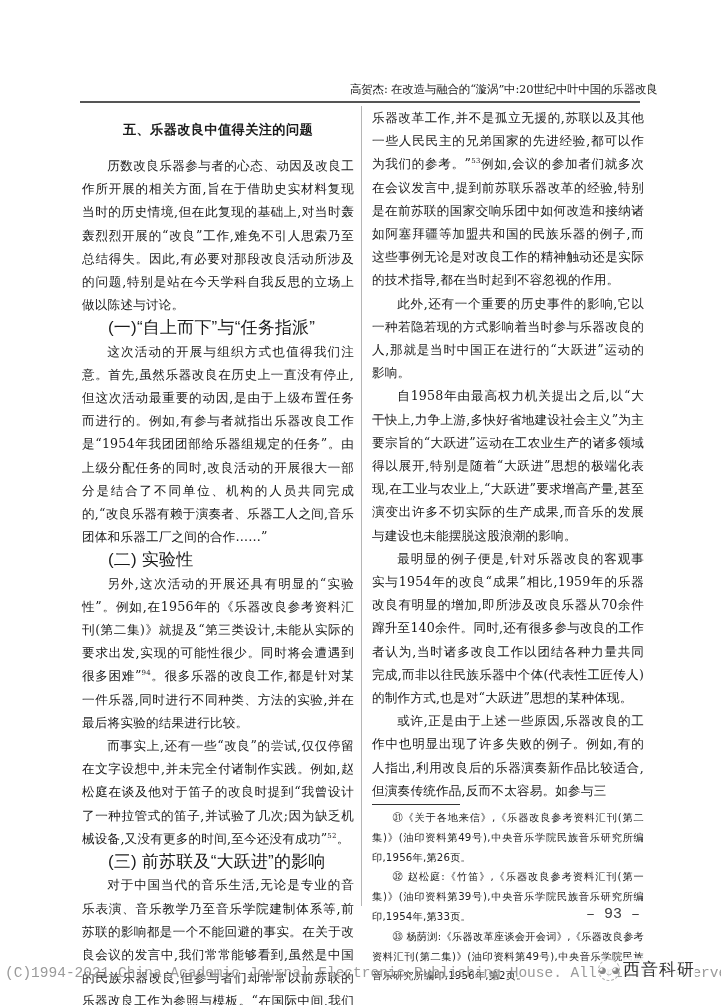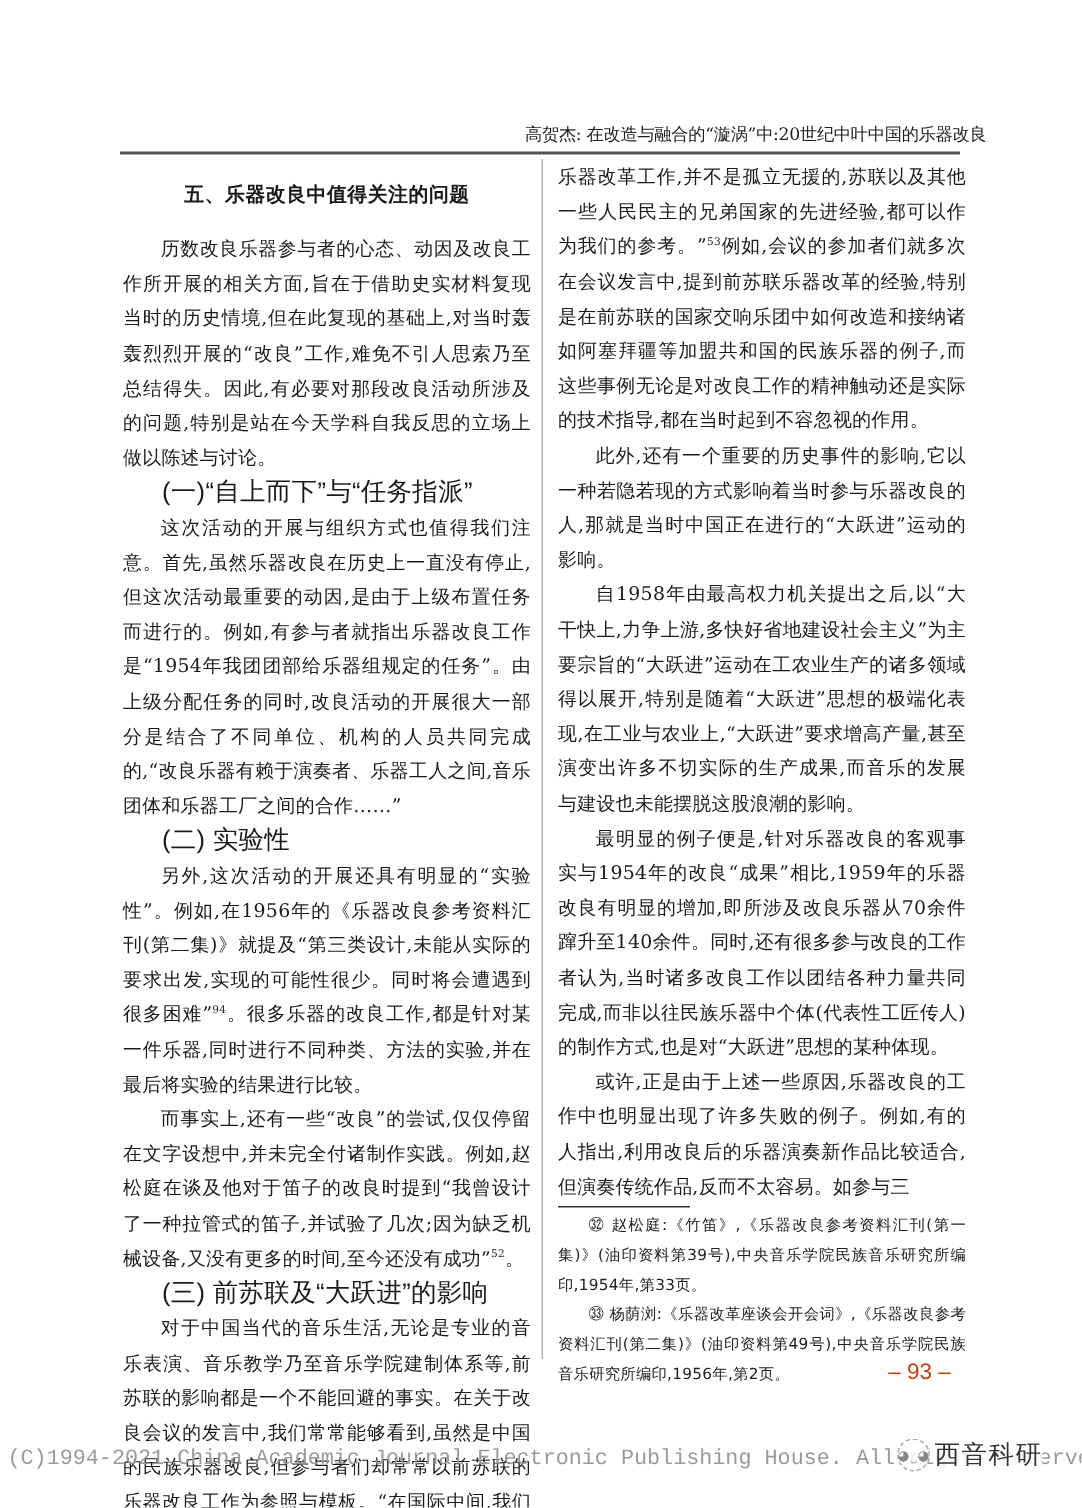--- a/index.html
+++ b/index.html
@@ -34,21 +34,21 @@
   p.para { margin:0; text-indent:2em; }
   sup.fn { font-size:7px; vertical-align:super; line-height:0;margin-top:46px; }
   .fn-rule { width:88px; height:1px; background:#333; margin:2px 0 3px 0; }
   .footnotes {
     font-family:"DejaVu Sans", "Liberation Sans", sans-serif;
     font-size:10.2px; line-height:19.8px; color:#222;
   }
   .footnotes p { margin:0; text-indent:2em; text-align:justify; }
   .page-number {
     position:absolute; left:578px; top:906px; width:70px; text-align:center;
-    font-family:Liberation Sans, sans-serif; font-size:15px; color:#c2410c;
+    font-family:Liberation Mono, monospace; font-size:15px; color:#404040;
   }
   .copyright {
     position:absolute; left:5px; top:965px; white-space:nowrap;
     font-family:Liberation Mono, monospace; font-size:14.5px; color:#9a9a9a;
   }
   .watermark {
     position:absolute; left:598px; top:958px; display:flex; align-items:center; gap:3px;
   }
   .wm-icon {
     width:20px; height:20px; border:1px dashed #aaa; border-radius:50%; background:rgba(255,255,255,0.85);
@@ -80,20 +80,21 @@
 <div class="col-divider"></div>
 
 <div class="col col-right">
   <p class="para" style="text-indent:0"><span>乐器改革工作,并不是孤立无援的,苏联以及其他一些人民民主的兄弟国家的先进经验,都可以作为我们的参考。”</span><sup class="fn">53</sup><span>例如,会议的参加者们就多次在会议发言中,提到前苏联乐器改革的经验,特别是在前苏联的国家交响乐团中如何改造和接纳诸如阿塞拜疆等加盟共和国的民族乐器的例子,而这些事例无论是对改良工作的精神触动还是实际的技术指导,都在当时起到不容忽视的作用。</span></p>
   <p class="para">此外,还有一个重要的历史事件的影响,它以一种若隐若现的方式影响着当时参与乐器改良的人,那就是当时中国正在进行的“大跃进”运动的影响。</p>
   <p class="para">自1958年由最高权力机关提出之后,以“大干快上,力争上游,多快好省地建设社会主义”为主要宗旨的“大跃进”运动在工农业生产的诸多领域得以展开,特别是随着“大跃进”思想的极端化表现,在工业与农业上,“大跃进”要求增高产量,甚至演变出许多不切实际的生产成果,而音乐的发展与建设也未能摆脱这股浪潮的影响。</p>
   <p class="para">最明显的例子便是,针对乐器改良的客观事实与1954年的改良“成果”相比,1959年的乐器改良有明显的增加,即所涉及改良乐器从70余件蹿升至140余件。同时,还有很多参与改良的工作者认为,当时诸多改良工作以团结各种力量共同完成,而非以往民族乐器中个体(代表性工匠传人)的制作方式,也是对“大跃进”思想的某种体现。</p>
   <p class="para">或许,正是由于上述一些原因,乐器改良的工作中也明显出现了许多失败的例子。例如,有的人指出,利用改良后的乐器演奏新作品比较适合,但演奏传统作品,反而不太容易。如参与三</p>
   <div class="fn-rule"></div>
   <div class="footnotes">
+    <p>㉛《关于各地来信》,《乐器改良参考资料汇刊(第二集)》(油印资料第49号),中央音乐学院民族音乐研究所编印,1956年,第26页。</p>
     <p>㉜ 赵松庭:《竹笛》,《乐器改良参考资料汇刊(第一集)》(油印资料第39号),中央音乐学院民族音乐研究所编印,1954年,第33页。</p>
     <p>㉝ 杨荫浏:《乐器改革座谈会开会词》,《乐器改良参考资料汇刊(第二集)》(油印资料第49号),中央音乐学院民族音乐研究所编印,1956年,第2页。</p>
   </div>
 </div>
 
 <div class="page-number">– 93 –</div>
 
 <div class="copyright">(C)1994-2021 China Academic Journal Electronic Publishing House. All rights reserved.    http://w</div>
 <div class="watermark">
   <span class="wm-icon">◕‿◕</span>

